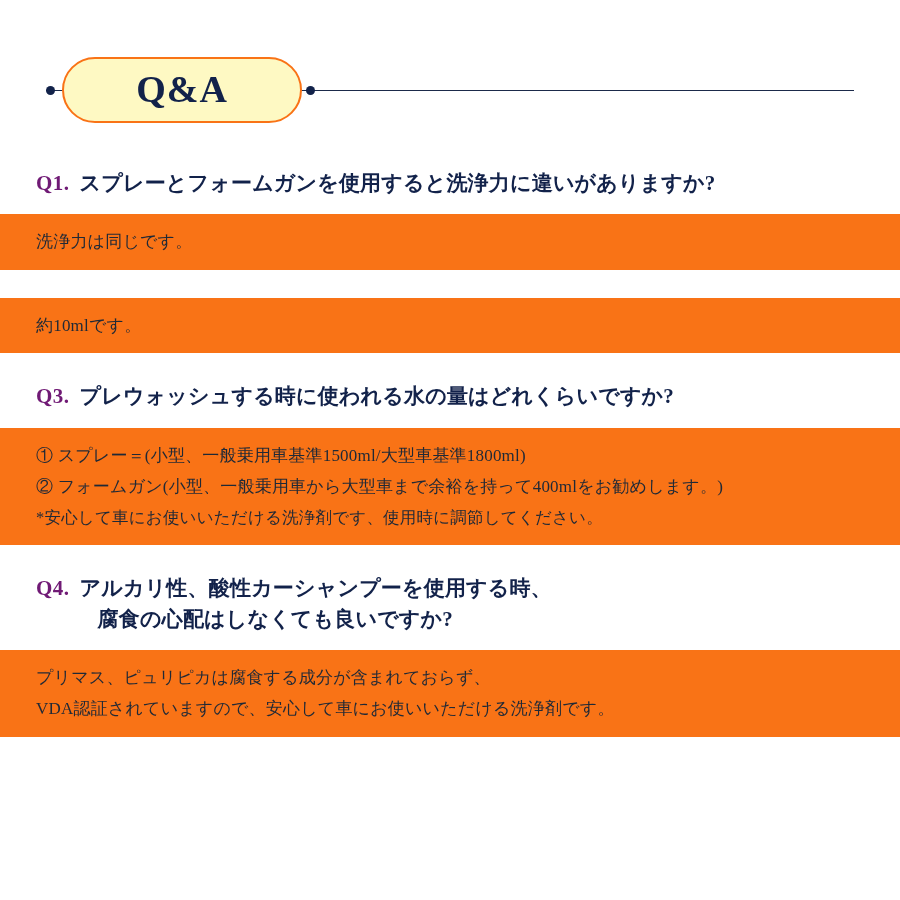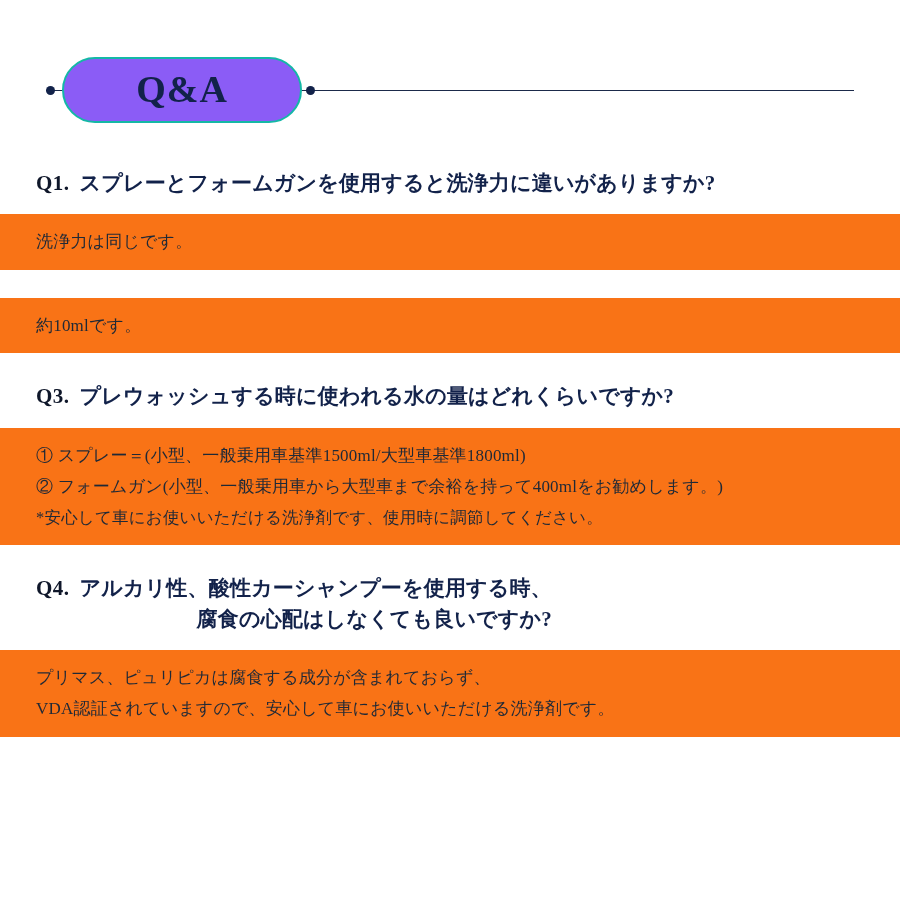--- a/index.html
+++ b/index.html
@@ -33,23 +33,23 @@
     top: 90px;
     height: 1px;
     background: #1b2a4a;
   }
   .badge {
     position: absolute;
     left: 62px;
     top: 57px;
     width: 240px;
     height: 66px;
-    border: 2px solid #14b8a6;
+    border: 2px solid #f97316;
     border-radius: 33px;
-    background: #8b5cf6;
+    background: #fef9c3;
     box-sizing: border-box;
   }
   .badge-title {
     position: absolute;
     left: 0;
     right: 0;
     top: 50%;
     transform: translateY(-52%);
     text-align: center;
     font-size: 38px;
@@ -79,33 +79,32 @@
   }
   .question {
     display: flex;
     align-items: flex-start;
     padding: 0 36px 0 36px;
     margin-bottom: 16px;
   }
   .q-num {
     font-size: 21px;
     font-weight: 700;
-    color: #0f172a;
+    color: #701a75;
     white-space: nowrap;
     margin-right: 10px;
     letter-spacing: 0.5px;
     line-height: 1.45;
   }
   .q-text {
     font-size: 21px;
     font-weight: 700;
     color: #12224a;
     line-height: 1.45;
     letter-spacing: 0.2px;
-    text-align: right;
   }
   .q-line2 {
     display: block;
     padding-left: 18px;
   }
   .answer {
     background: #f97316;
     padding: 12px 36px 12px 36px;
   }
   .a-line {

